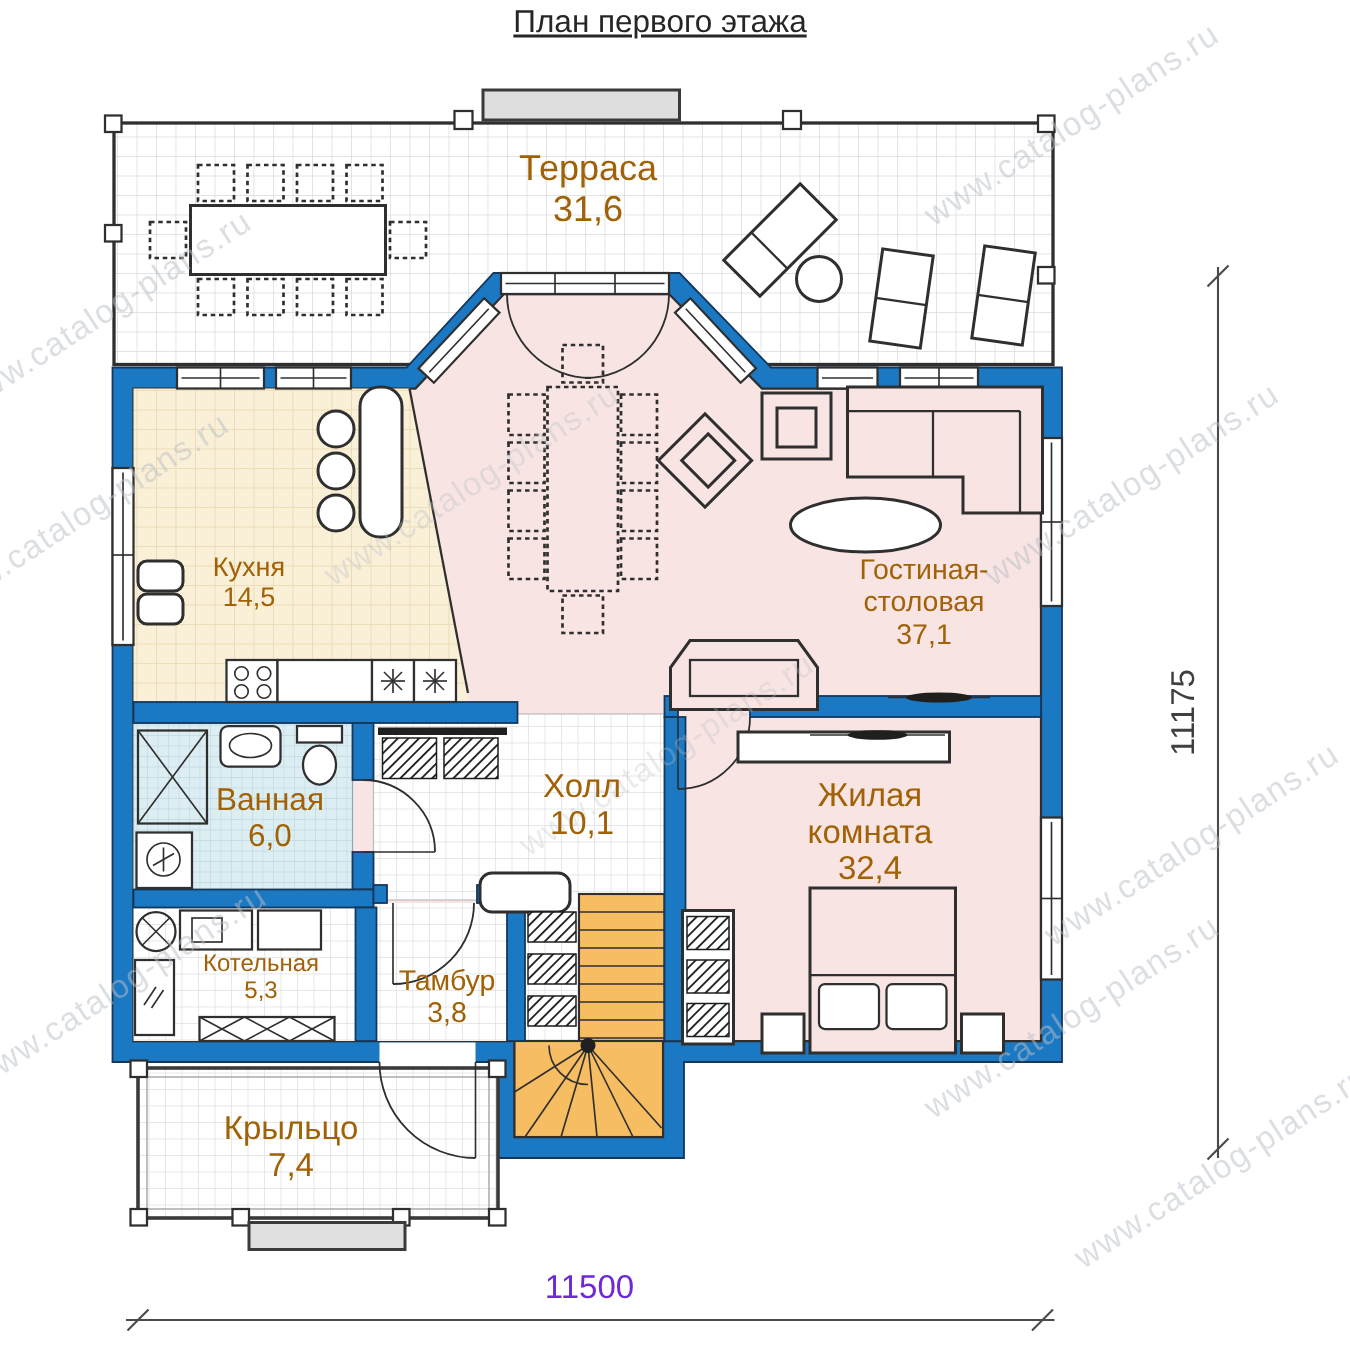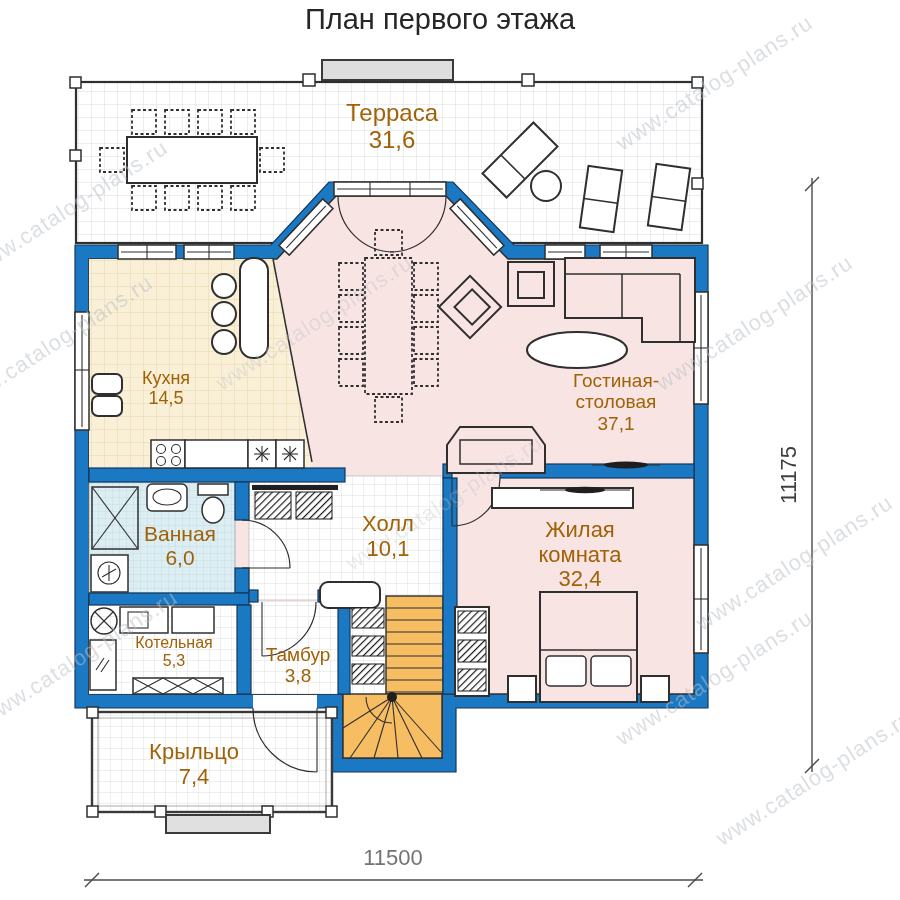--- a/index.html
+++ b/index.html
@@ -16,21 +16,21 @@
   .wall{fill:#1b79c4;stroke:#14375c;stroke-width:1.2}
   .win{fill:#fff;stroke:#2f2f2f;stroke-width:1.5}
   .arc{stroke:#2f2f2f;stroke-width:1.2;fill:none}
   .blk{fill:#1f1f1f}
   .dim{stroke:#4a4a4a;stroke-width:1.4}
   
   .lbl{position:absolute;transform:translateX(-50%);text-align:center;color:#a16207;
        z-index:10;white-space:nowrap;line-height:1.12;}
   .lbl span{display:block;}
   .title{position:absolute;transform:translateX(-50%);color:#262626;z-index:10;
-         font-size:29px;white-space:nowrap;}
+         font-size:21px;white-space:nowrap;text-decoration:underline;}
   .wm{position:absolute;z-index:5;color:#b9bfc6;opacity:.5;font-size:22px;
       letter-spacing:1px;white-space:nowrap;pointer-events:none;}
 </style>
 </head>
 <body>
 
 <div class="canvas">
 
 <svg width="900" height="900" viewBox="0 0 900 900">
   <defs>
@@ -430,20 +430,20 @@
 </div>
 <div class="lbl" style="left:298px;top:644px;font-size:19px">
   <span>Тамбур</span>
   <span>3,8</span>
 </div>
 <div class="lbl" style="left:194px;top:740px;font-size:22px">
   <span>Крыльцо</span>
   <span>7,4</span>
 </div>
 
-<div class="lbl" style="left:393px;top:846px;font-size:22px;color:#737373">
+<div class="lbl" style="left:393px;top:846px;font-size:22px;color:#6d28d9">
   <span>11500</span>
 </div>
 <div class="lbl" style="left:789px;top:475px;font-size:22px;color:#3f3f3f;transform:translate(-50%,-50%) rotate(-90deg)">
   <span>11175</span>
 </div>
 
 </div>
 
 </body></html>

